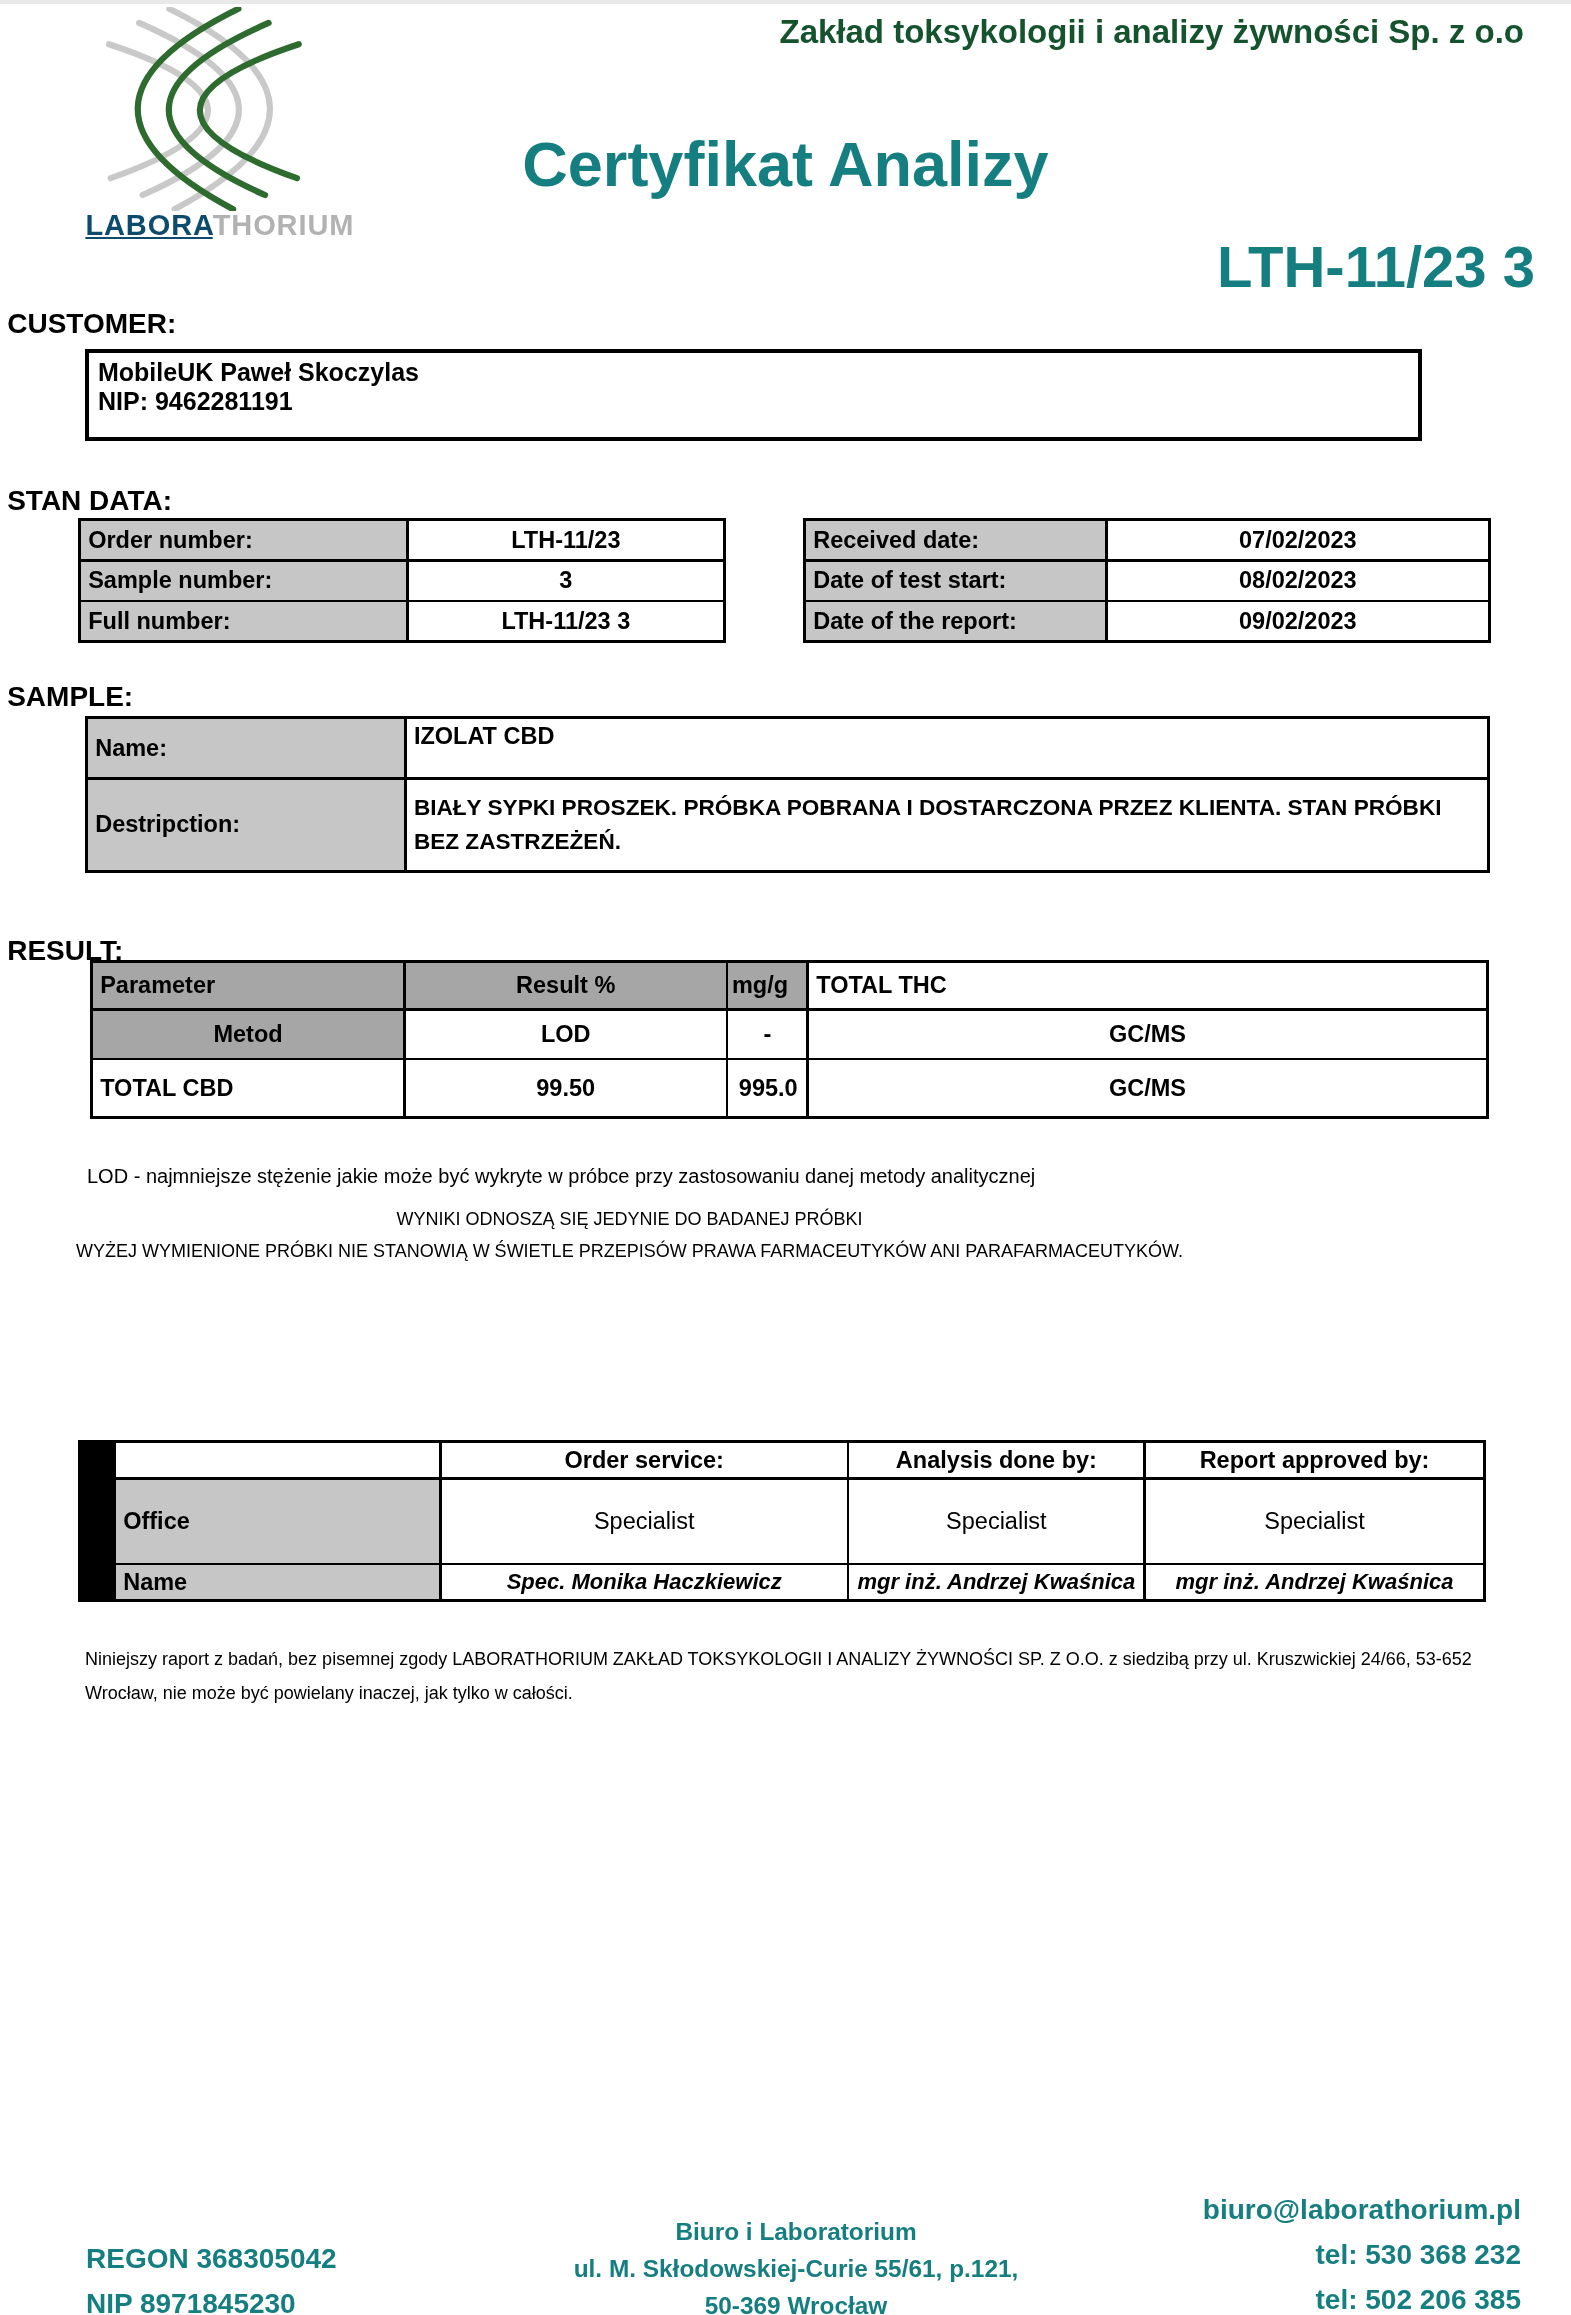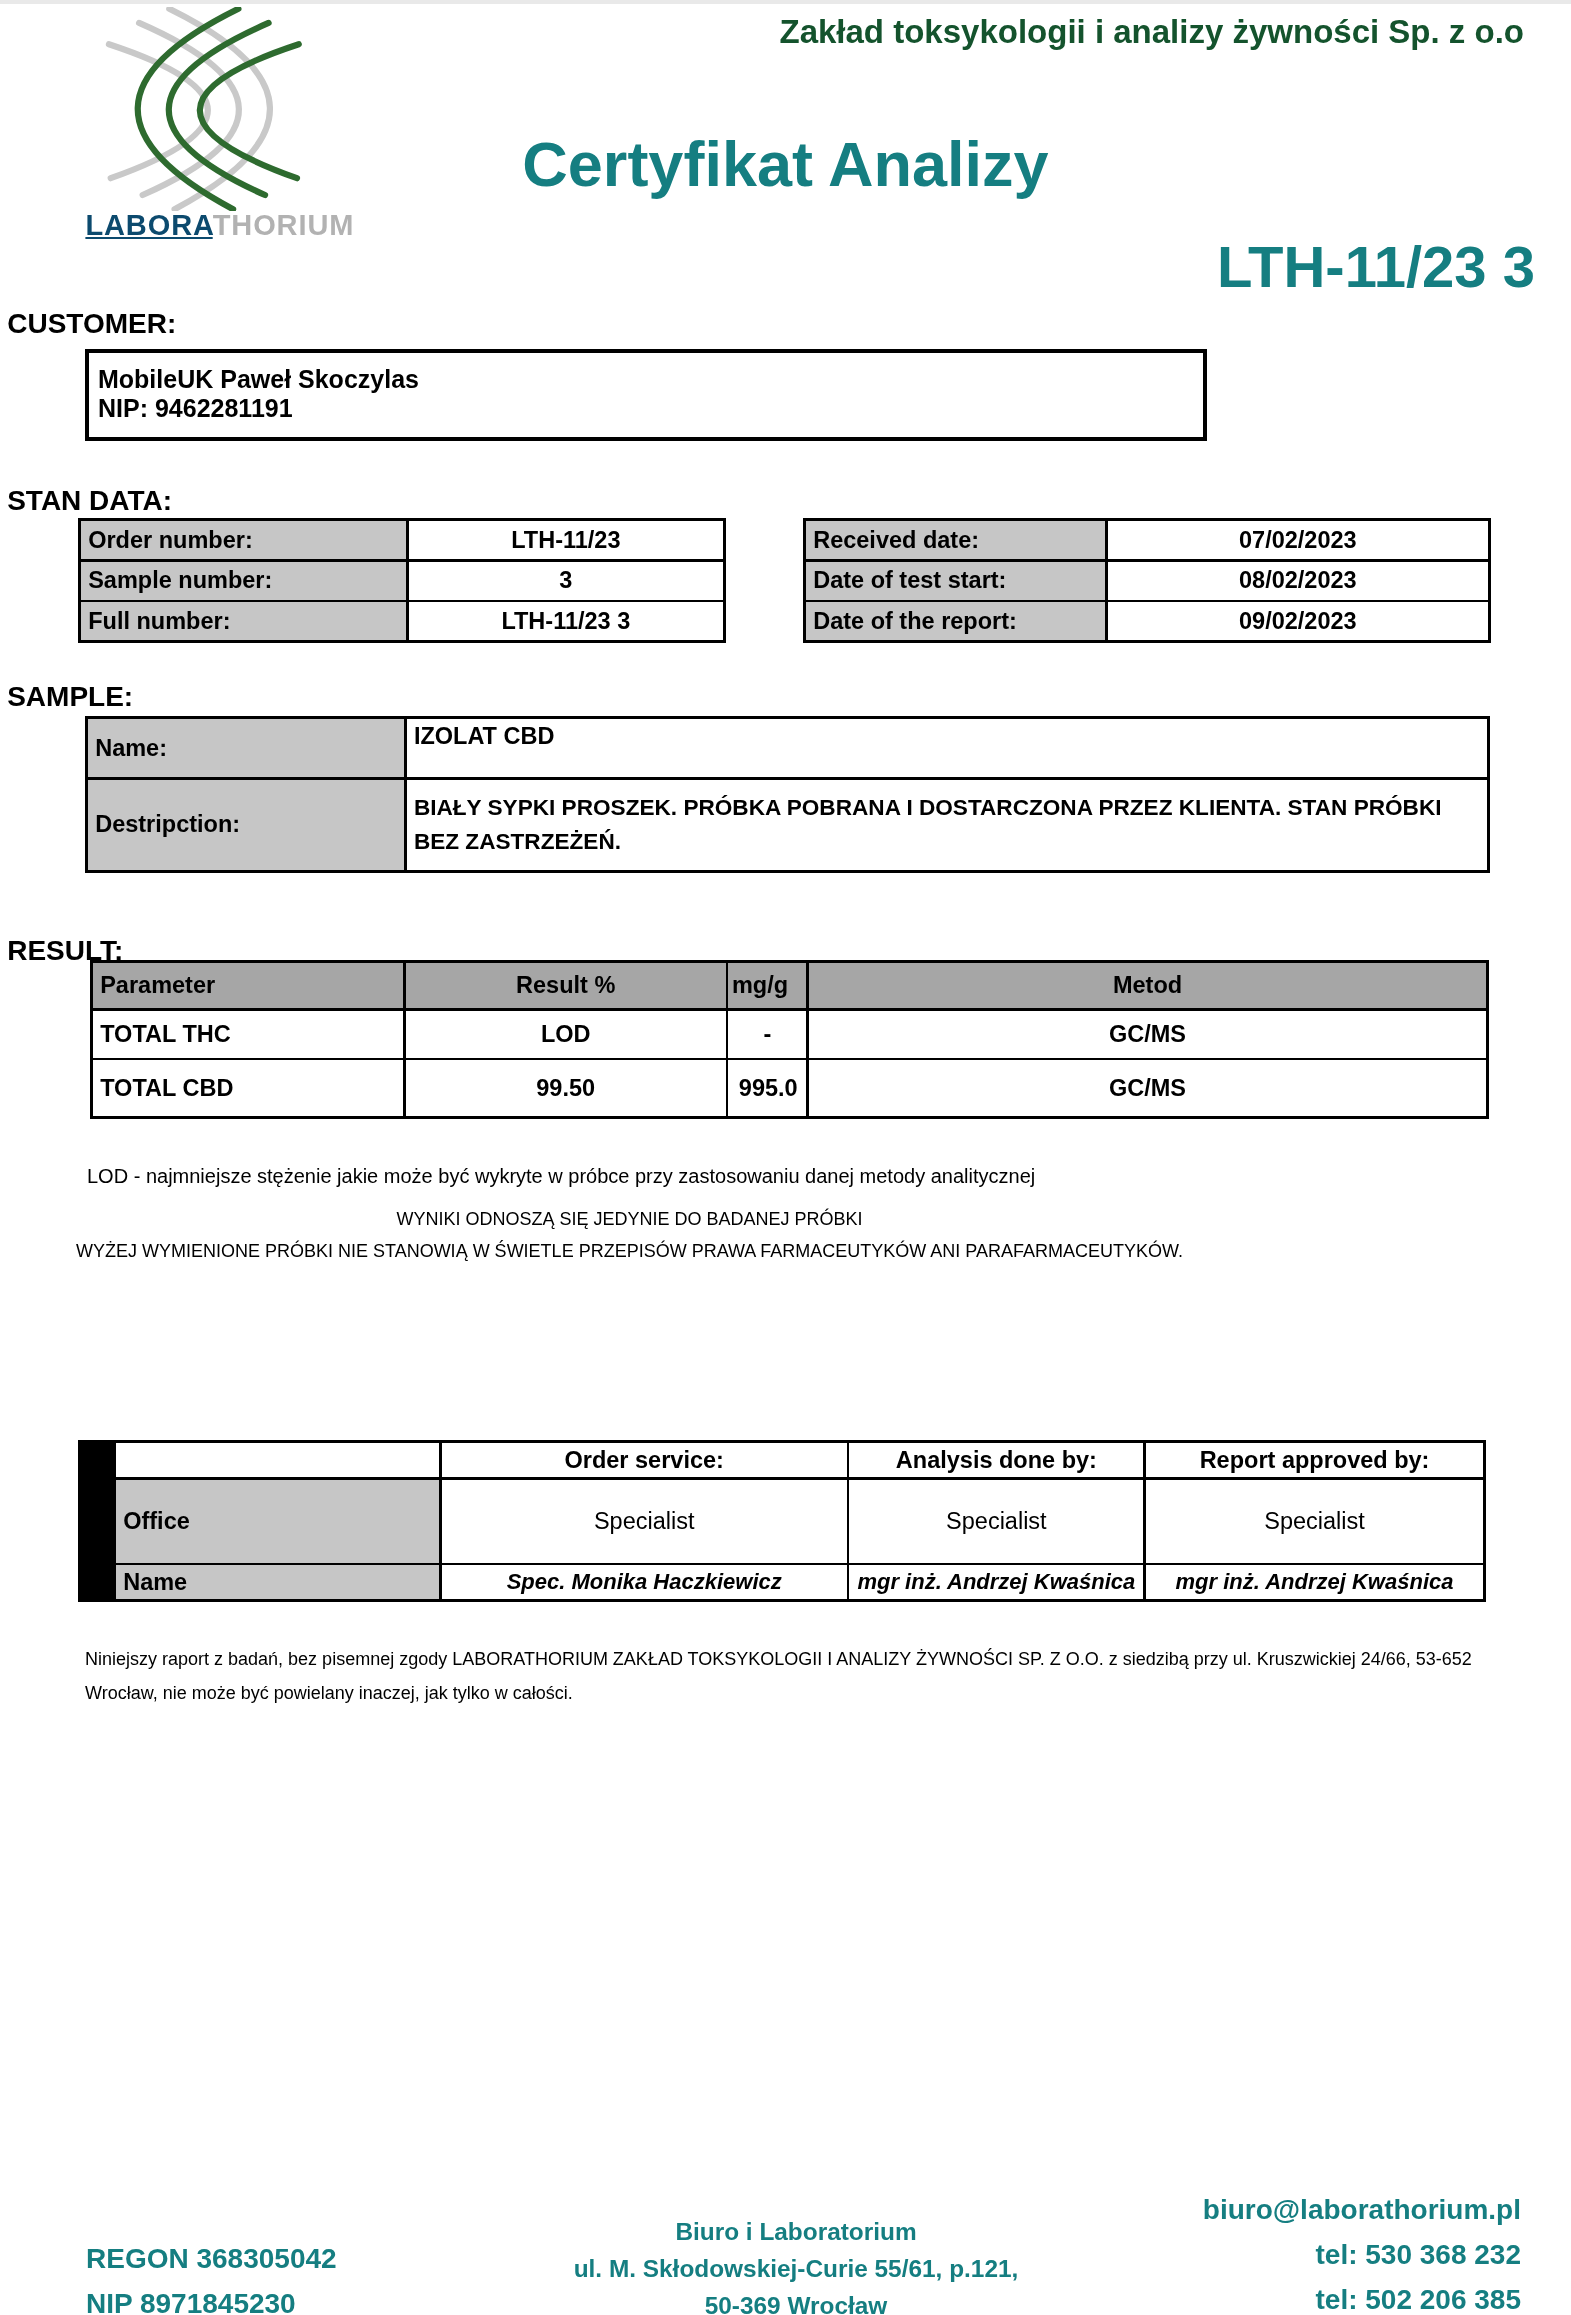--- a/index.html
+++ b/index.html
@@ -22,23 +22,23 @@
   .logo-b{color:#b2b2b2;}
   .company-name{top:12.7px;right:47px;color:#14532d;font-size:33px;font-weight:bold;text-align:right;}
   .doc-title{top:128px;left:0;width:1571px;text-align:center;color:#157e81;font-size:63px;font-weight:bold;}
   .doc-number{top:233px;right:36px;color:#157e81;font-size:58px;font-weight:bold;text-align:right;}
 
   .heading{font-size:28px;font-weight:bold;color:#000;}
 
   
   .h-customer{left:7.2px;top:308px;}
   .customer-box{
-    left:85px;top:349px;width:1122px;height:92px;box-sizing:border-box;
+    left:85px;top:349px;width:1337px;height:92px;box-sizing:border-box;
     border:4.5px solid #000;background:#fff;
-    display:flex;flex-direction:column;justify-content:center;
+    display:flex;flex-direction:column;justify-content:flex-start;
     padding:4.5px 9px 6.3px 9px;font-size:25px;font-weight:bold;
   }
 
   
   .tbl{
     display:grid;background:#000;border:3.6px solid #000;gap:2.7px;box-sizing:border-box;
     font-size:23.5px;
   }
   .cell{background:#fff;display:flex;align-items:center;box-sizing:border-box;}
   .lbl{background:#c6c6c6;font-weight:bold;padding-left:7.2px;justify-content:flex-start;}
@@ -132,23 +132,23 @@
     <div class="cell val left-pad top-left" style="justify-content:flex-start;text-align:left;">IZOLAT CBD</div>
     <div class="cell lbl">Destripction:</div>
     <div class="cell sample-desc">BIAŁY SYPKI PROSZEK. PRÓBKA POBRANA I DOSTARCZONA PRZEZ KLIENTA. STAN PRÓBKI BEZ ZASTRZEŻEŃ.</div>
   </div>
 
   <div class="abs heading h-result">RESULT:</div>
   <div class="abs tbl result-table">
     <div class="cell hdr left-pad">Parameter</div>
     <div class="cell hdr" style="justify-content:center;">Result %</div>
     <div class="cell hdr" style="padding-left:3.6px;">mg/g</div>
+    <div class="cell val left-pad" style="justify-content:flex-start;">TOTAL THC</div>
+
     <div class="cell hdr" style="justify-content:center;">Metod</div>
-
-    <div class="cell val left-pad" style="justify-content:flex-start;">TOTAL THC</div>
     <div class="cell val">LOD</div>
     <div class="cell val">-</div>
     <div class="cell val">GC/MS</div>
 
     <div class="cell val left-pad" style="justify-content:flex-start;">TOTAL CBD</div>
     <div class="cell val">99.50</div>
     <div class="cell val" style="padding-left:1.8px;">995.0</div>
     <div class="cell val">GC/MS</div>
   </div>
 

